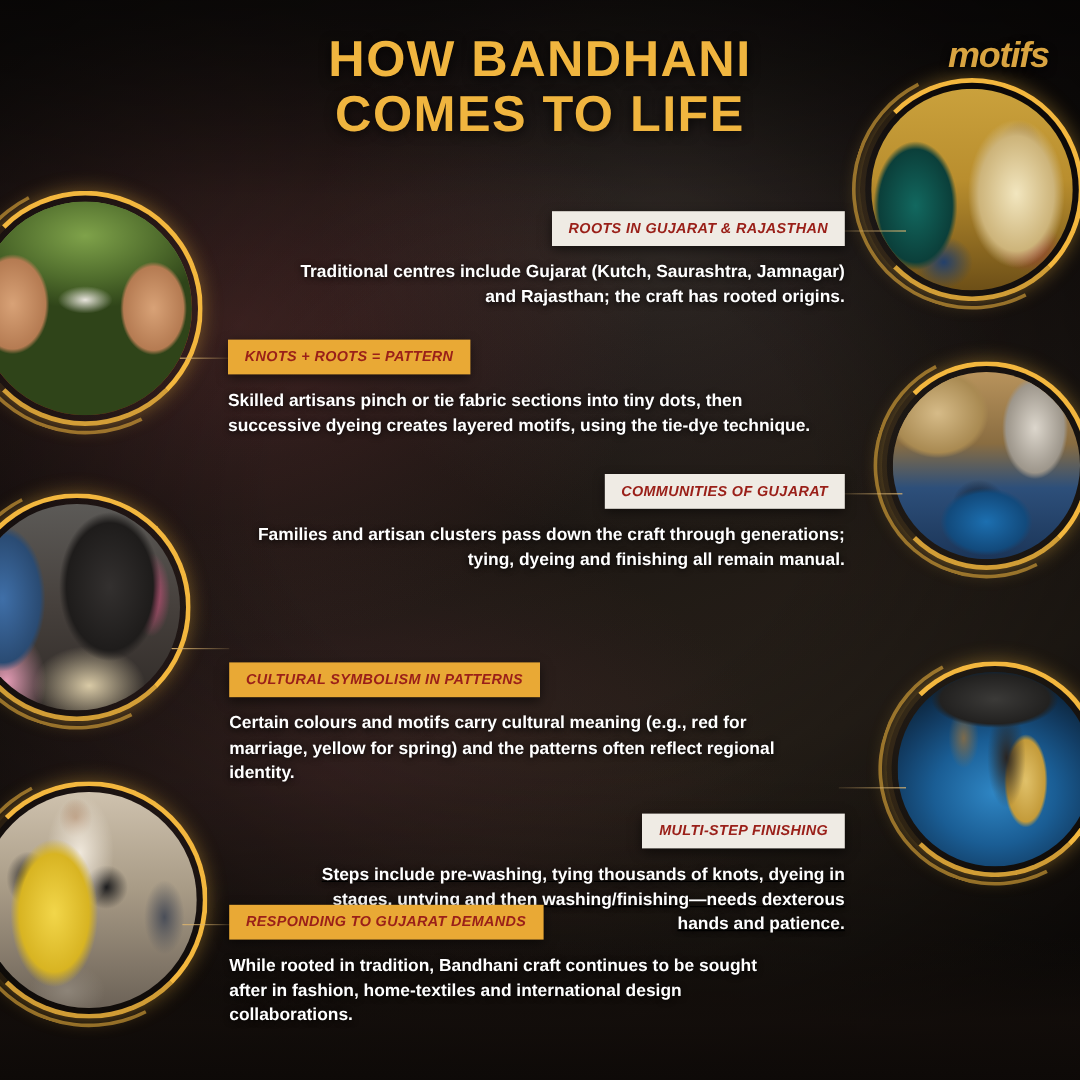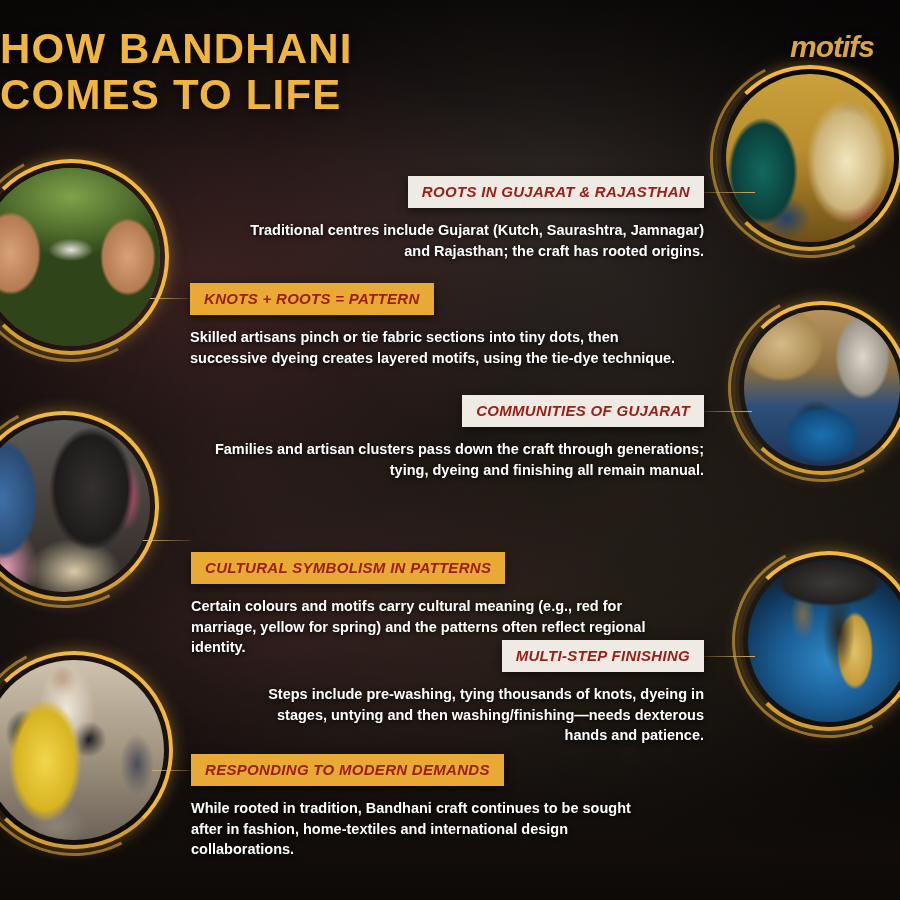--- a/index.html
+++ b/index.html
@@ -44,21 +44,21 @@
   }
   .bg-dark-band {
     position: absolute; left: 0; right: 0; bottom: 0; height: 120px;
     background: linear-gradient(to bottom, rgba(20,14,11,0) 0%, rgba(20,14,11,0.75) 60%, rgba(14,10,8,0.92) 100%);
   }
 
   
   .title-block {
     position: absolute;
     left: 0; right: 0; top: 26px;
-    text-align: left;
+    text-align: center;
     z-index: 6;
   }
   .title-line {
     color: #F0B53F;
     font-weight: 800;
     font-size: 42px;
     letter-spacing: 1.2px;
     line-height: 1.10;
     text-shadow: 0 2px 10px rgba(0,0,0,0.75);
   }
@@ -205,21 +205,21 @@
       radial-gradient(ellipse 22% 16% at 40% 92%, #8d8478 0%, rgba(0,0,0,0) 80%);
   }
 
   
   .section { position: absolute; z-index: 7; }
   .chip {
     display: inline-block;
     padding: 7px 14px 8px 14px;
     font-style: italic;
     font-weight: 800;
-    font-size: 15px;
+    font-size: 12px;
     letter-spacing: 0.3px;
     color: #9A2019;
     white-space: nowrap;
     box-shadow: 0 3px 9px rgba(0,0,0,0.55);
   }
   .chip.cream { background: #EFEBE4; }
   .chip.amber { background: #E9A935; }
 
   .body-text {
     margin-top: 12px;
@@ -337,27 +337,27 @@
     <div class="body-text align-right">Families and artisan clusters pass down the craft through generations; tying, dyeing and finishing all remain manual.</div>
   </div>
 
   <div class="section" style="left:191px; top:552px; width:460px;">
     <div style="text-align:left;">
       <span class="chip amber">CULTURAL SYMBOLISM IN PATTERNS</span>
     </div>
     <div class="body-text align-left">Certain colours and motifs carry cultural meaning (e.g., red for marriage, yellow for spring) and the patterns often reflect regional identity.</div>
   </div>
 
-  <div class="section" style="left:256px; top:640px; width:448px;">
+  <div class="section" style="left:256px; top:678px; width:448px;text-decoration:underline;">
     <div style="text-align:right;">
       <span class="chip cream">MULTI-STEP FINISHING</span>
     </div>
     <div class="body-text align-right">Steps include pre-washing, tying thousands of knots, dyeing in stages, untying and then washing/finishing—needs dexterous hands and patience.</div>
   </div>
 
   <div class="section" style="left:191px; top:754px; width:470px;">
     <div style="text-align:left;">
-      <span class="chip amber">RESPONDING TO MODERN DEMANDS</span>
+      <span class="chip amber">RESPONDING TO GUJARAT DEMANDS</span>
     </div>
     <div class="body-text align-left">While rooted in tradition, Bandhani craft continues to be sought after in fashion, home-textiles and international design collaborations.</div>
   </div>
 
 </div>
 
 </body></html>

